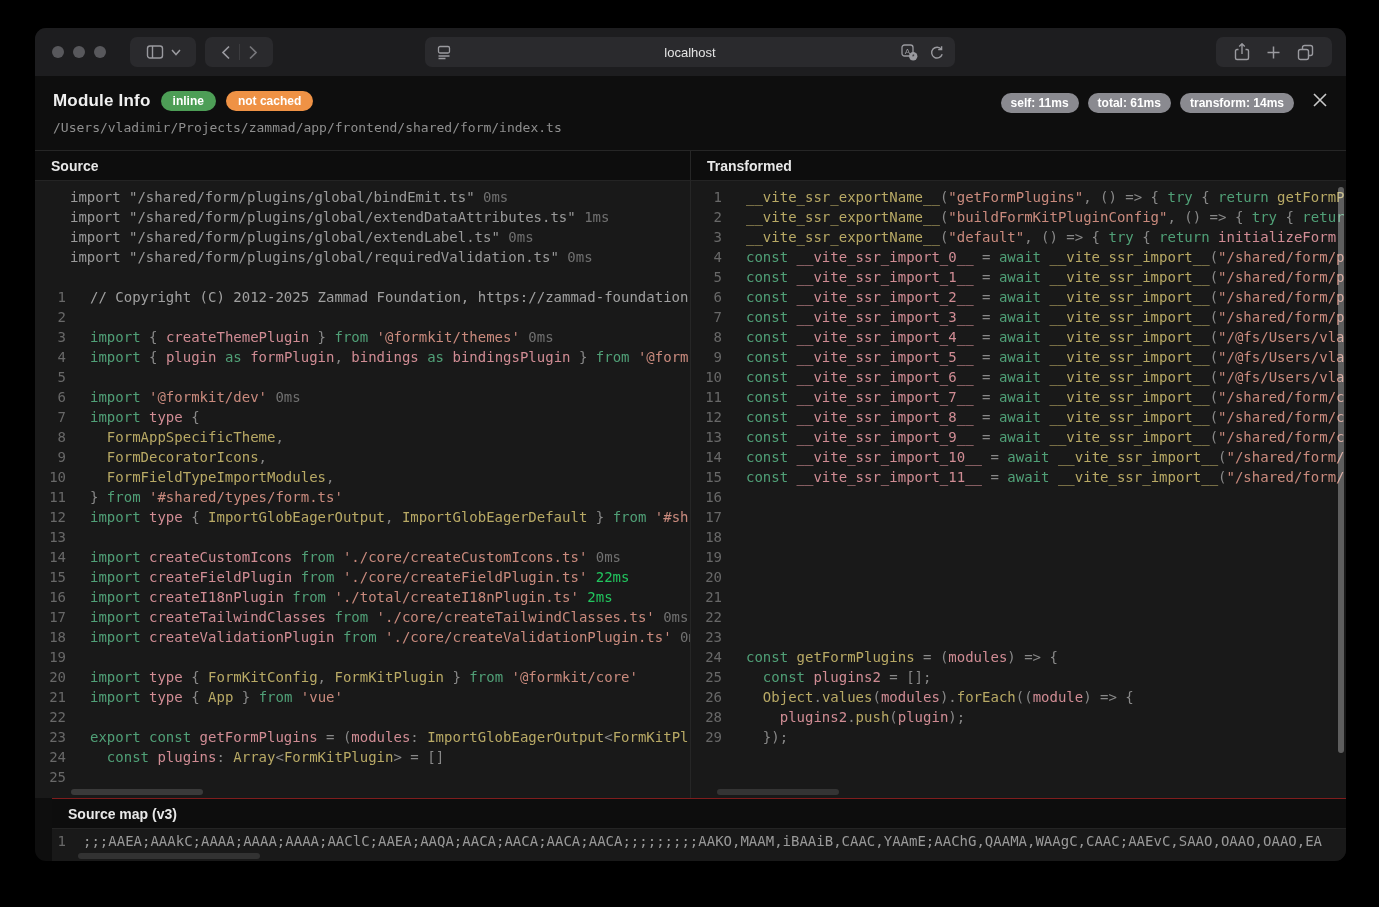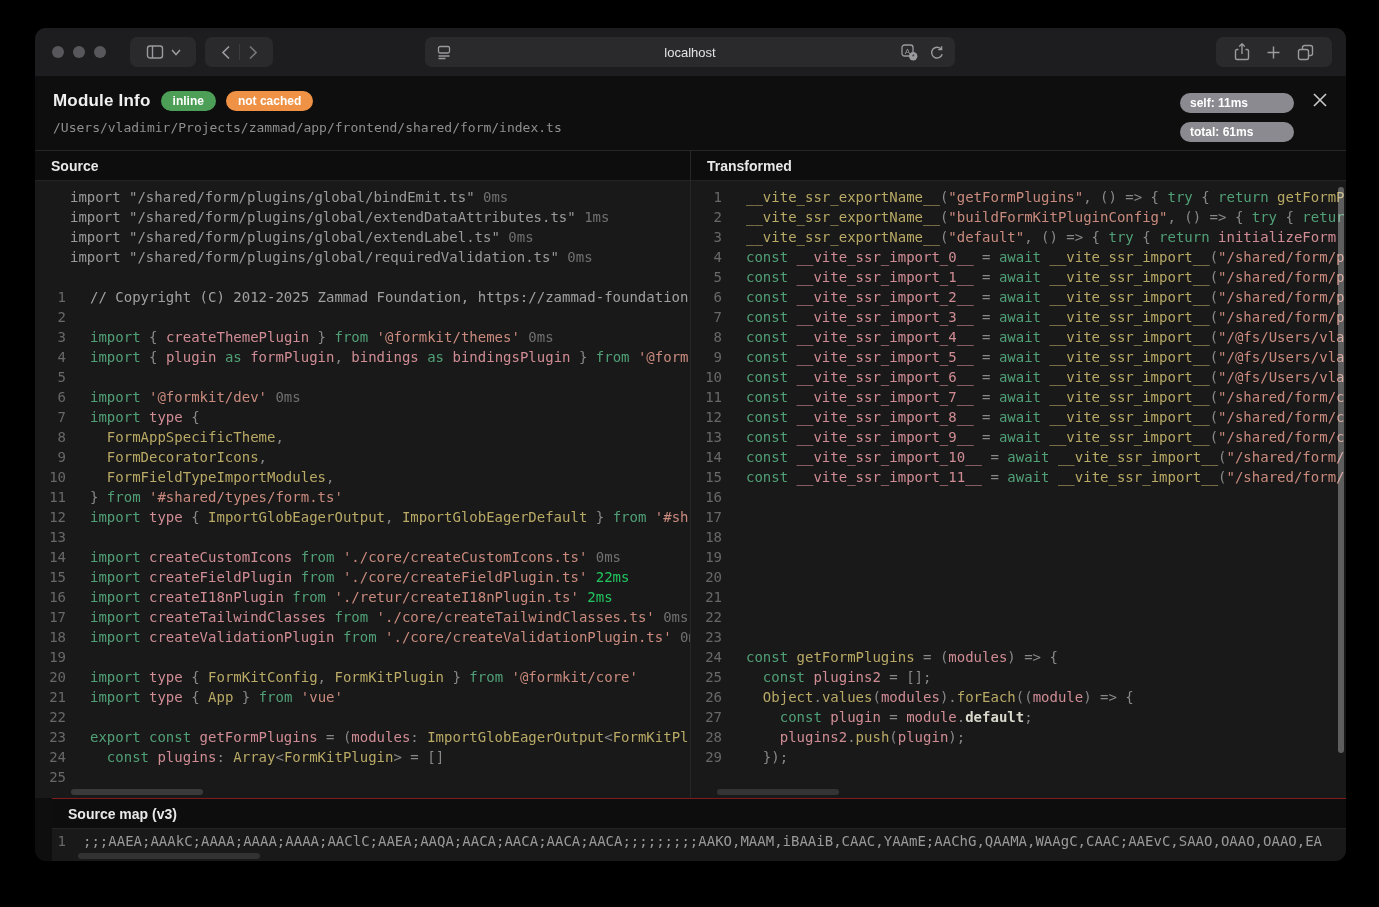--- a/index.html
+++ b/index.html
@@ -22,21 +22,21 @@
   .urlbar { left:390px; width:530px; color:#e3e3e3; font-size:13px; }
   .url-left { position:absolute; left:11px; top:7px; }
   .url-right { position:absolute; right:10px; top:7px; display:flex; gap:11px; align-items:center; }
   .grp-right { right:14px; width:116px; gap:16px; }
 
   
   .mhead { position:relative; padding:15px 18px 0 18px; height:74px; }
   .mtitle-row { display:flex; gap:10px; }
   .mtitle { color:#f0f0f0; font-size:17px; font-weight:700; letter-spacing:.2px; }
   .badge { border-radius:999px; color:#fff; font-size:12px; font-weight:600; padding:3px 12px; }
-  .metrics { position:absolute; right:52px; top:17px; display:flex; gap:9px;flex-direction:column; }
+  .metrics { position:absolute; right:52px; top:17px; display:flex; gap:9px; }
   .metric { background:#8a8a90; border-radius:999px; color:#fff; font-size:12px; font-weight:600; padding:3px 10px; }
   .close-btn { position:absolute; right:16px; top:14px; width:20px; height:20px; color:#c9c9c9; cursor:pointer; }
   .mpath { margin-top:9px; font-family:"DejaVu Sans Mono", monospace; font-size:13px; color:#8f8f8f; }
 
   
   .panes { position:absolute; top:122px; left:0; right:0; height:648px; display:flex; border-top:1px solid #262626; }
   .pane { flex:1; min-width:0; display:flex; flex-direction:column; position:relative;justify-content:flex-end; }
   .pane + .pane { border-left:1px solid #262626; }
   .pane-title, .map-title { height:30px; line-height:30px; padding:0 16px; background:#0d0d0d;
       border-bottom:1px solid #242424; color:#e8e8e8; font-size:14px; font-weight:700; flex:none; }
@@ -199,21 +199,21 @@
             <div class="code-line"><span class="ln">6</span><span class="lc"><span class="tk-k">import</span><span class="tk-s"> '@formkit/dev'</span><span class="tk-t"> 0ms</span></span></div>
             <div class="code-line"><span class="ln">7</span><span class="lc"><span class="tk-k">import</span><span class="tk-v"> type</span><span class="tk-p"> {</span></span></div>
             <div class="code-line"><span class="ln">8</span><span class="lc"><span class="tk-f">  FormAppSpecificTheme</span><span class="tk-p">,</span></span></div>
             <div class="code-line"><span class="ln">9</span><span class="lc"><span class="tk-f">  FormDecoratorIcons</span><span class="tk-p">,</span></span></div>
             <div class="code-line"><span class="ln">10</span><span class="lc"><span class="tk-f">  FormFieldTypeImportModules</span><span class="tk-p">,</span></span></div>
             <div class="code-line"><span class="ln">11</span><span class="lc"><span class="tk-p">} </span><span class="tk-k">from</span><span class="tk-s"> '#shared/types/form.ts'</span></span></div>
             <div class="code-line"><span class="ln">12</span><span class="lc"><span class="tk-k">import</span><span class="tk-v"> type</span><span class="tk-p"> { </span><span class="tk-f">ImportGlobEagerOutput</span><span class="tk-p">, </span><span class="tk-f">ImportGlobEagerDefault</span><span class="tk-p"> } </span><span class="tk-k">from</span><span class="tk-s"> '#sh</span></span></div>
             <div class="code-line"><span class="ln">13</span><span class="lc"></span></div>
             <div class="code-line"><span class="ln">14</span><span class="lc"><span class="tk-k">import</span><span class="tk-v"> createCustomIcons</span><span class="tk-k"> from</span><span class="tk-s"> './core/createCustomIcons.ts'</span><span class="tk-t"> 0ms</span></span></div>
             <div class="code-line"><span class="ln">15</span><span class="lc"><span class="tk-k">import</span><span class="tk-v"> createFieldPlugin</span><span class="tk-k"> from</span><span class="tk-s"> './core/createFieldPlugin.ts'</span><span class="tk-g"> 22ms</span></span></div>
-            <div class="code-line"><span class="ln">16</span><span class="lc"><span class="tk-k">import</span><span class="tk-v"> createI18nPlugin</span><span class="tk-k"> from</span><span class="tk-s"> './retur/createI18nPlugin.ts'</span><span class="tk-g"> 2ms</span></span></div>
+            <div class="code-line"><span class="ln">16</span><span class="lc"><span class="tk-k">import</span><span class="tk-v"> createI18nPlugin</span><span class="tk-k"> from</span><span class="tk-s"> './total/createI18nPlugin.ts'</span><span class="tk-g"> 2ms</span></span></div>
             <div class="code-line"><span class="ln">17</span><span class="lc"><span class="tk-k">import</span><span class="tk-v"> createTailwindClasses</span><span class="tk-k"> from</span><span class="tk-s"> './core/createTailwindClasses.ts'</span><span class="tk-t"> 0ms</span></span></div>
             <div class="code-line"><span class="ln">18</span><span class="lc"><span class="tk-k">import</span><span class="tk-v"> createValidationPlugin</span><span class="tk-k"> from</span><span class="tk-s"> './core/createValidationPlugin.ts'</span><span class="tk-t"> 0ms</span></span></div>
             <div class="code-line"><span class="ln">19</span><span class="lc"></span></div>
             <div class="code-line"><span class="ln">20</span><span class="lc"><span class="tk-k">import</span><span class="tk-v"> type</span><span class="tk-p"> { </span><span class="tk-f">FormKitConfig</span><span class="tk-p">, </span><span class="tk-f">FormKitPlugin</span><span class="tk-p"> } </span><span class="tk-k">from</span><span class="tk-s"> '@formkit/core'</span></span></div>
             <div class="code-line"><span class="ln">21</span><span class="lc"><span class="tk-k">import</span><span class="tk-v"> type</span><span class="tk-p"> { </span><span class="tk-f">App</span><span class="tk-p"> } </span><span class="tk-k">from</span><span class="tk-s"> 'vue'</span></span></div>
             <div class="code-line"><span class="ln">22</span><span class="lc"></span></div>
             <div class="code-line"><span class="ln">23</span><span class="lc"><span class="tk-k">export</span><span class="tk-k"> const</span><span class="tk-v"> getFormPlugins</span><span class="tk-p"> = (</span><span class="tk-v">modules</span><span class="tk-p">: </span><span class="tk-f">ImportGlobEagerOutput</span><span class="tk-p">&lt;</span><span class="tk-f">FormKitPl</span></span></div>
             <div class="code-line"><span class="ln">24</span><span class="lc"><span class="tk-k">  const</span><span class="tk-v"> plugins</span><span class="tk-p">: </span><span class="tk-f">Array</span><span class="tk-p">&lt;</span><span class="tk-f">FormKitPlugin</span><span class="tk-p">&gt; = []</span></span></div>
             <div class="code-line"><span class="ln">25</span><span class="lc"></span></div>
           </div>
@@ -241,21 +241,20 @@
             <div class="code-line"><span class="ln">17</span><span class="lc"></span></div>
             <div class="code-line"><span class="ln">18</span><span class="lc"></span></div>
             <div class="code-line"><span class="ln">19</span><span class="lc"></span></div>
             <div class="code-line"><span class="ln">20</span><span class="lc"></span></div>
             <div class="code-line"><span class="ln">21</span><span class="lc"></span></div>
             <div class="code-line"><span class="ln">22</span><span class="lc"></span></div>
             <div class="code-line"><span class="ln">23</span><span class="lc"></span></div>
             <div class="code-line"><span class="ln">24</span><span class="lc"><span class="tk-k">const</span><span class="tk-f"> getFormPlugins</span><span class="tk-p"> = (</span><span class="tk-v">modules</span><span class="tk-p">) =&gt; {</span></span></div>
             <div class="code-line"><span class="ln">25</span><span class="lc"><span class="tk-k">  const</span><span class="tk-v"> plugins2</span><span class="tk-p"> = [];</span></span></div>
             <div class="code-line"><span class="ln">26</span><span class="lc"><span class="tk-f">  Object</span><span class="tk-p">.</span><span class="tk-f">values</span><span class="tk-p">(</span><span class="tk-v">modules</span><span class="tk-p">).</span><span class="tk-f">forEach</span><span class="tk-p">((</span><span class="tk-v">module</span><span class="tk-p">) =&gt; {</span></span></div>
-            <div class="code-line"><span class="ln">27</span><span class="lc"><span class="tk-k">    const</span><span class="tk-v"> plugin</span><span class="tk-p"> = </span><span class="tk-v">module</span><span class="tk-p">.</span><span class="tk-b">default</span><span class="tk-p">;</span></span></div>
             <div class="code-line"><span class="ln">28</span><span class="lc"><span class="tk-v">    plugins2</span><span class="tk-p">.</span><span class="tk-f">push</span><span class="tk-p">(</span><span class="tk-v">plugin</span><span class="tk-p">);</span></span></div>
             <div class="code-line"><span class="ln">29</span><span class="lc"><span class="tk-p">  });</span></span></div>
           </div>
         <div class="hthumb tr-h"></div>
         <div class="vthumb"></div>
       </section>
     </div>
 
     <div class="smap">
       <div class="map-title">Source map (v3)</div>

